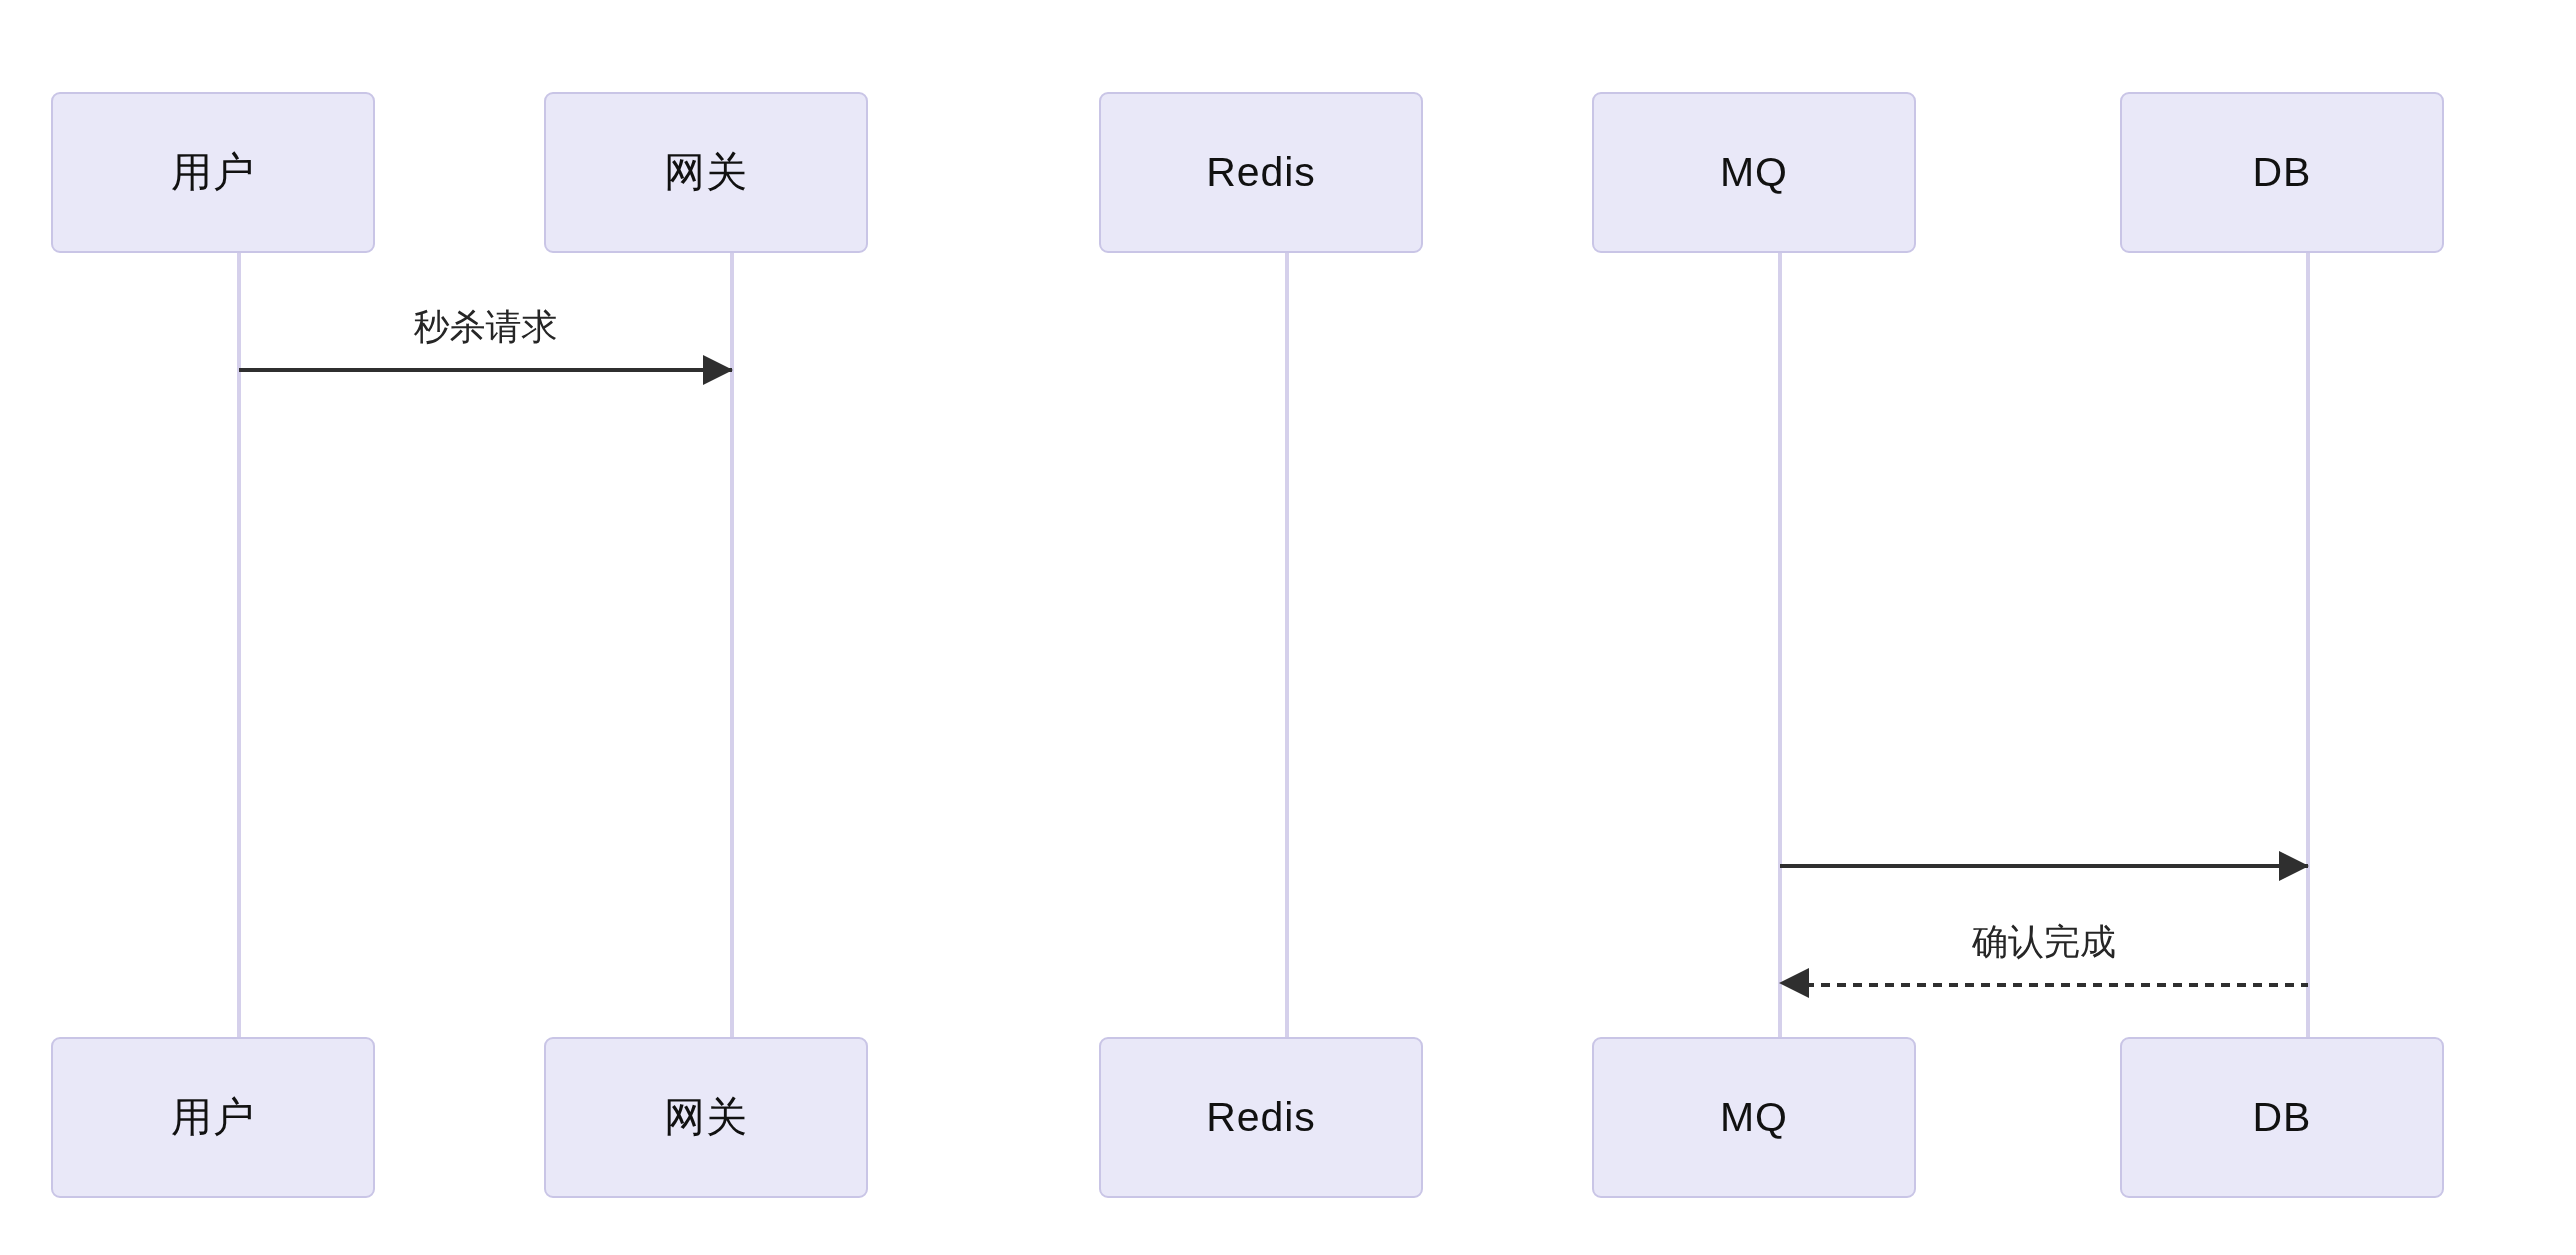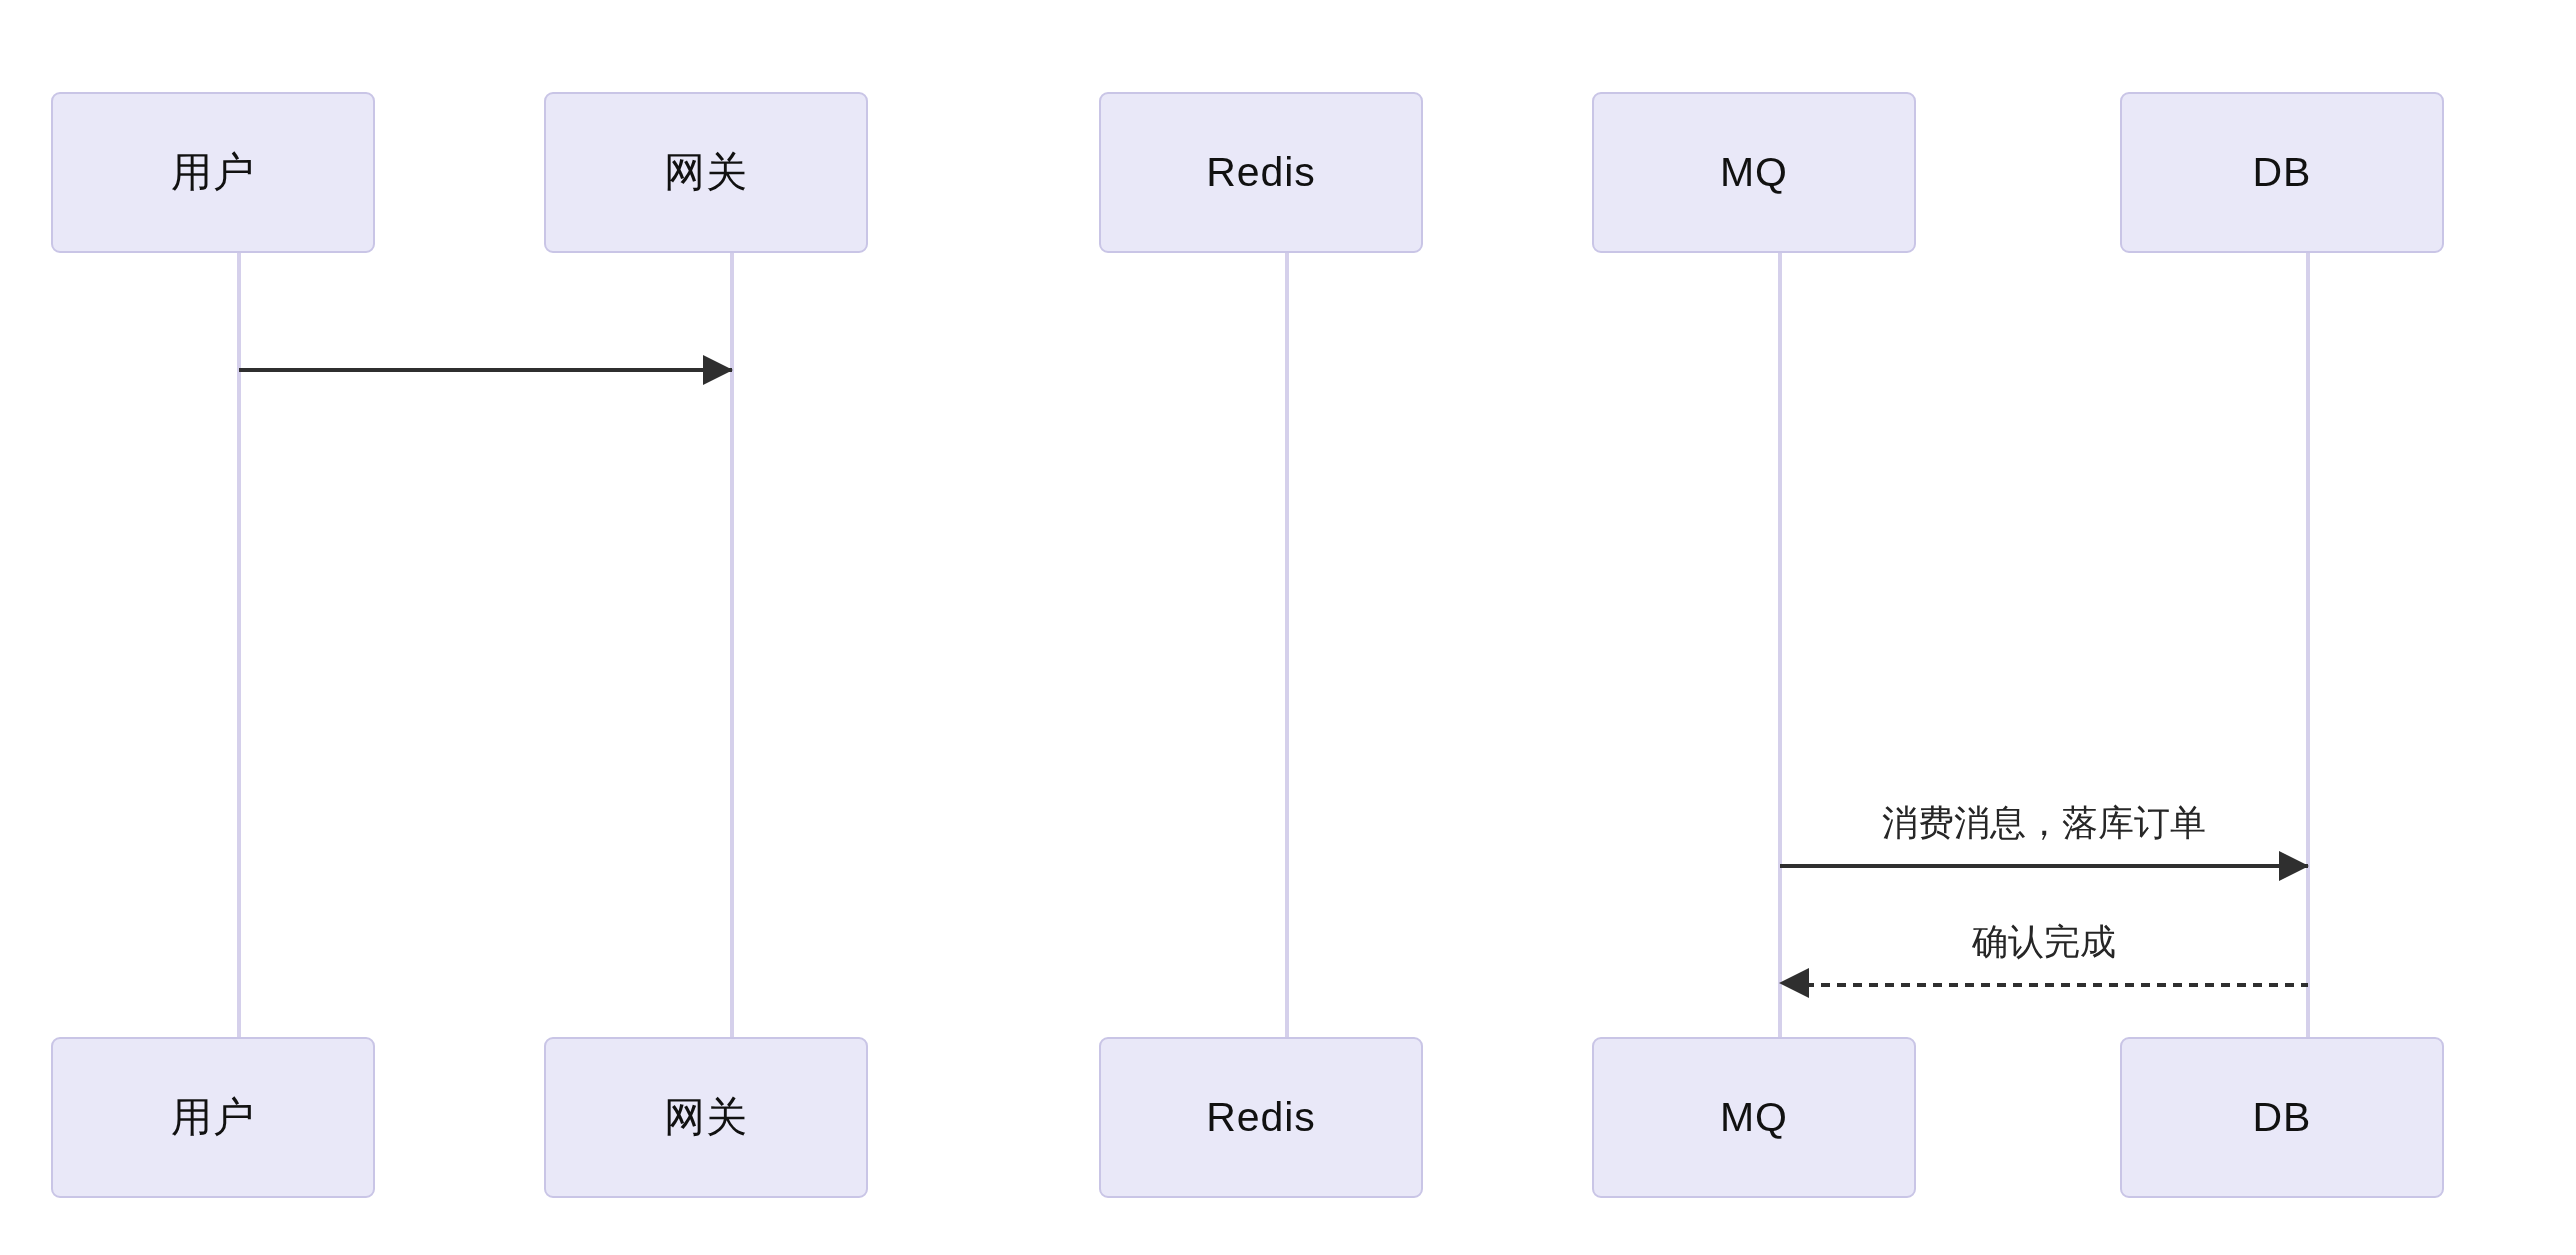--- a/index.html
+++ b/index.html
@@ -108,30 +108,30 @@
     <span class="actor-label">DB</span>
   </div>
 
   <div class="lifeline" style="left:237px;"></div>
   <div class="lifeline" style="left:730px;"></div>
   <div class="lifeline" style="left:1285px;"></div>
   <div class="lifeline" style="left:1778px;"></div>
   <div class="lifeline" style="left:2306px;"></div>
 
   <div class="msg" style="left:239px; top:309px; width:493px;">
+    <div class="msg-label">秒杀请求</div>
     <div class="msg-line solid">
       <div class="arrowhead right"></div>
     </div>
   </div>
 
 
 
 
   <div class="msg" style="left:1780px; top:805px; width:528px;">
-    <div class="msg-label">消费消息，落库订单</div>
     <div class="msg-line solid">
       <div class="arrowhead right"></div>
     </div>
   </div>
 
   <div class="msg" style="left:1780px; top:924px; width:528px;">
     <div class="msg-label">确认完成</div>
     <div class="msg-line dashed from-right"></div>
     <div style="position:absolute; left:0; bottom:0; width:0; height:0;">
       <div class="arrowhead left" style="bottom:-10.7px;"></div>

